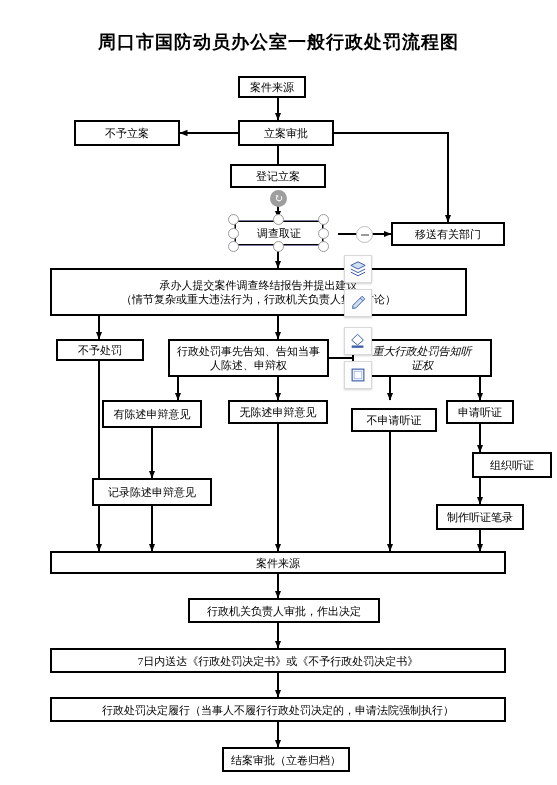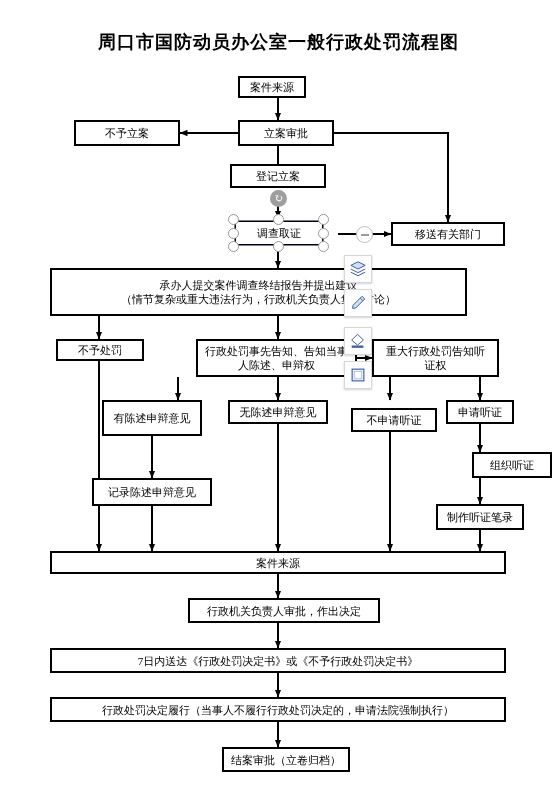--- a/index.html
+++ b/index.html
@@ -110,25 +110,25 @@
 
   <div class="node" style="left:238px;top:76px;width:68px;height:22px;">案件来源</div>
   <div class="node" style="left:238px;top:120px;width:96px;height:26px;">立案审批</div>
   <div class="node" style="left:74px;top:120px;width:106px;height:26px;">不予立案</div>
   <div class="node" style="left:230px;top:164px;width:96px;height:24px;">登记立案</div>
   <div class="node" style="left:234px;top:220px;width:90px;height:26px;">调查取证</div>
   <div class="node" style="left:391px;top:222px;width:114px;height:24px;">移送有关部门</div>
   <div class="node" style="left:50px;top:268px;width:417px;height:48px;font-size:11px;">承办人提交案件调查终结报告并提出建议
 （情节复杂或重大违法行为，行政机关负责人集体讨论）</div>
   <div class="node" style="left:56px;top:339px;width:88px;height:22px;">不予处罚</div>
-  <div class="node" style="left:168px;top:339px;width:161px;height:38px;margin-left:28px;">行政处罚事先告知、告知当事
+  <div class="node" style="left:168px;top:339px;width:161px;height:38px;">行政处罚事先告知、告知当事
 人陈述、申辩权</div>
-  <div class="node" style="left:372px;top:339px;width:127px;height:38px;">重大行政处罚告知听
+  <div class="node" style="left:352px;top:339px;width:140px;height:38px;font-style:italic;">重大行政处罚告知听
 证权</div>
-  <div class="node" style="left:102px;top:400px;width:100px;height:36px;">有陈述申辩意见</div>
+  <div class="node" style="left:102px;top:400px;width:100px;height:28px;">有陈述申辩意见</div>
   <div class="node" style="left:228px;top:400px;width:100px;height:24px;">无陈述申辩意见</div>
   <div class="node" style="left:351px;top:408px;width:86px;height:24px;">不申请听证</div>
   <div class="node" style="left:446px;top:400px;width:68px;height:24px;">申请听证</div>
   <div class="node" style="left:92px;top:478px;width:120px;height:28px;">记录陈述申辩意见</div>
   <div class="node" style="left:440px;top:452px;width:80px;height:26px;margin-left:32px;">组织听证</div>
   <div class="node" style="left:436px;top:504px;width:88px;height:26px;">制作听证笔录</div>
   <div class="node" style="left:50px;top:551px;width:456px;height:23px;">案件来源</div>
   <div class="node" style="left:188px;top:598px;width:192px;height:25px;">行政机关负责人审批，作出决定</div>
   <div class="node" style="left:50px;top:648px;width:456px;height:25px;">7日内送达《行政处罚决定书》或《不予行政处罚决定书》</div>
   <div class="node" style="left:50px;top:697px;width:456px;height:25px;">行政处罚决定履行（当事人不履行行政处罚决定的，申请法院强制执行）</div>

